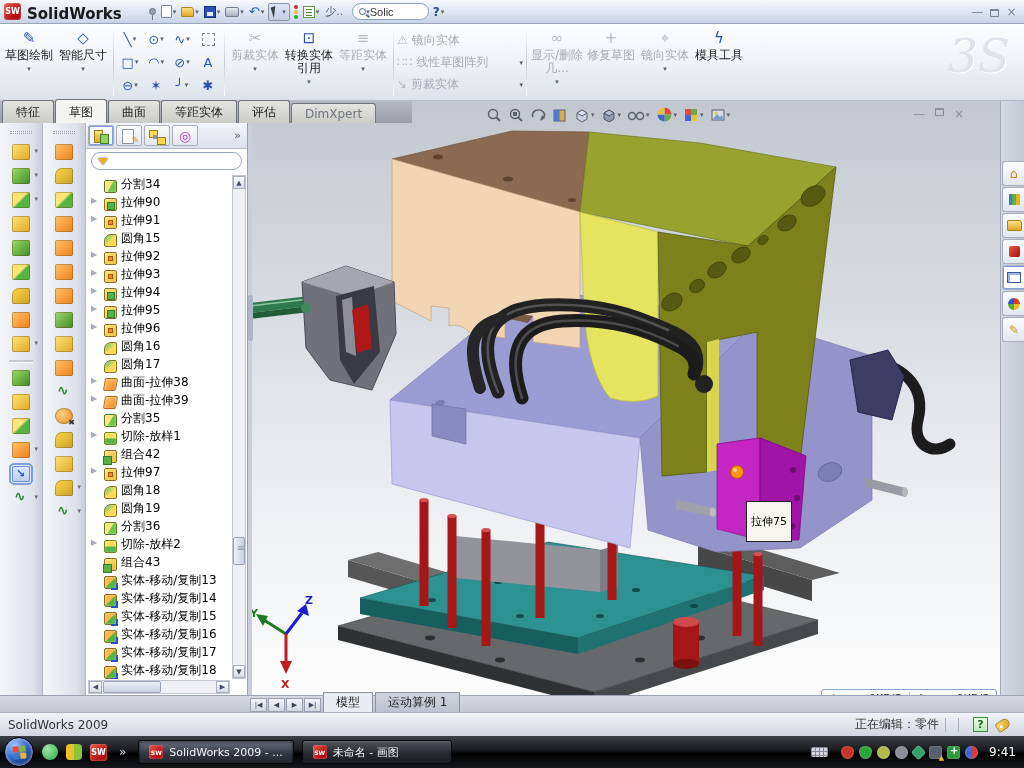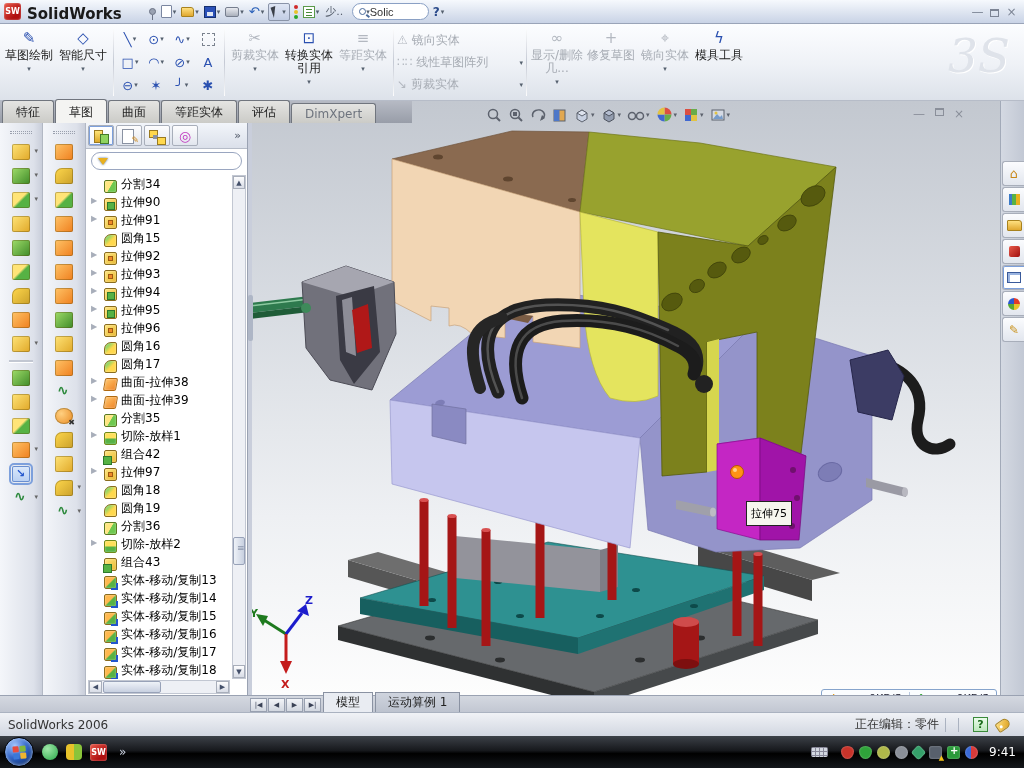--- a/index.html
+++ b/index.html
@@ -131,21 +131,21 @@
 
   
   #viewport{position:absolute;left:248px;top:101px;width:752px;height:594px;
     background:linear-gradient(180deg,#c3c8d0 0%,#d8dce2 35%,#eef0f3 70%,#fdfdfd 100%);overflow:hidden}
   #modelsvg{position:absolute;left:0;top:22px}
   #headsup{position:absolute;left:238px;top:5px;display:flex;align-items:center;gap:6px;opacity:.85;z-index:5}
   .hico{display:flex;align-items:center}
   .hico svg{display:block}
   .hcaret{font-size:7px;color:#4a505c;margin-left:1px}
   #docwin{position:absolute;right:36px;top:6px;display:flex;gap:10px;z-index:5;color:#8a8f9a;font-size:12px}
-  #tooltip{position:absolute;left:498px;top:400px;background:#f6f6ee;border:1px solid #222;padding:4px 4px;font-size:11px;color:#000;z-index:6}
+  #tooltip{position:absolute;left:498px;top:400px;background:#f6f6ee;border:1px solid #222;padding:12px 4px;font-size:11px;color:#000;z-index:6}
   #netoverlay{position:absolute;right:3px;top:588px;width:176px;height:18px;background:#fbfdff;border:1px solid #86a4cc;border-radius:3px;
     display:flex;align-items:center;font-size:11px;color:#223;z-index:6}
   #netoverlay .cell{flex:1;display:flex;align-items:center;justify-content:space-between;padding:0 7px}
   #netoverlay .cell+ .cell{border-left:1px solid #b8c8e0}
   .arr-dn{color:#e8a020;font-weight:bold}
   .arr-up{color:#2aa02a;font-weight:bold}
 
   
   #taskpane{position:absolute;left:1000px;top:101px;width:24px;height:594px;background:linear-gradient(90deg,#d4d9e2,#c2c8d4);border-left:1px solid #a2aab8;z-index:3}
   .tptab{position:relative;width:23px;height:25px;margin:1px 0 1px 1px;background:linear-gradient(#fbfcfe,#e2e6ee);border:1px solid #a8aeba;border-right:none;border-radius:3px 0 0 3px;display:flex;align-items:center;justify-content:center}
@@ -966,21 +966,21 @@
       <span class="navb">▶|</span>
     </span>
     <span style="display:flex;align-items:flex-end">
       <span class="dtab active">模型</span>
 
       <span class="dtab">运动算例 1</span>
     </span>
   </div>
 
   <div id="statusbar">
-    <span>SolidWorks 2006</span>
+    <span>SolidWorks 2009</span>
     <span id="editing">正在编辑：零件</span>
     <span class="ssep"></span>
       <span class="ssep"></span>
     <span class="qbadge">?</span>
     <span class="ico-tag"></span>
   </div>
 
   <div id="taskbar">
     <div id="orb">
       <div id="flag">
@@ -989,20 +989,31 @@
           <i style="background:#3a78d8"></i>
           <i style="background:#f0b52e"></i>
       </div>
     </div>
     <div class="ql">
       <span class="qico q1"></span>
       <span class="qico q2"></span>
       <span class="swcube">SW</span>
       <span class="chev">»</span>
     </div>
+    <span style="display:flex">
+      <span class="task active">
+        <span class="swcube" style="width:14px;height:14px;font-size:6px">SW</span>
+        <span>SolidWorks 2009 - ...</span>
+      </span>
+
+      <span class="task">
+        <span class="swcube" style="width:14px;height:14px;font-size:6px">SW</span>
+        <span>未命名 - 画图</span>
+      </span>
+    </span>
     <div id="tray">
       <span class="kbd"></span>
       <span style="display:flex;gap:5px;align-items:center">
         <span class="tri tr1"></span>
 
         <span class="tri tr2"></span>
 
         <span class="tri tr3"></span>
 
         <span class="tri tr4"></span>

